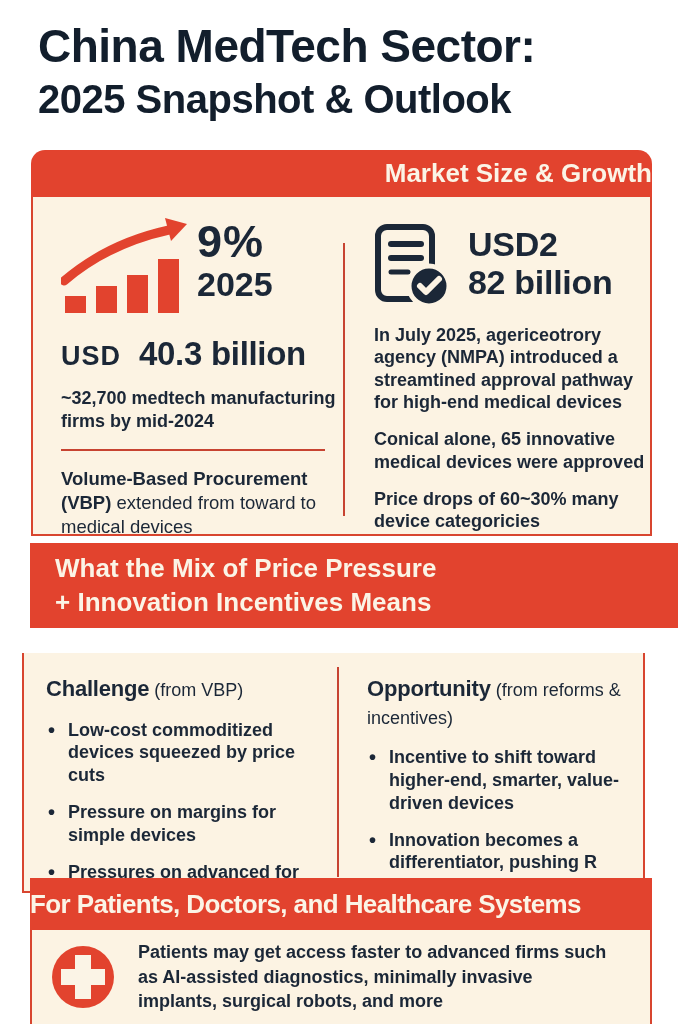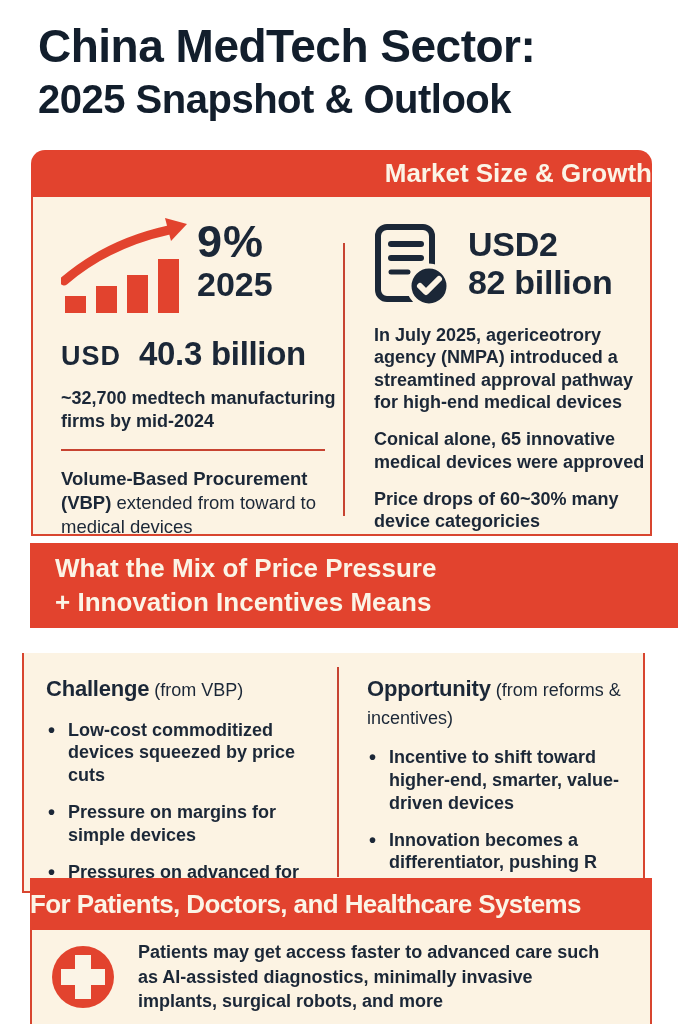--- a/index.html
+++ b/index.html
@@ -195,16 +195,16 @@
   </div>
 
   <div class="panel" id="impact-panel">
     <span class="icon-wrap">
       <svg width="66" height="66" viewBox="0 0 66 66">
         <circle cx="33" cy="33" r="31" fill="#e2432e"></circle>
         <rect x="25" y="11" width="16" height="44" fill="#fbf4e6"></rect>
         <rect x="11" y="25" width="44" height="16" fill="#fbf4e6"></rect>
       </svg>
     </span>
-    <div class="impact-text">Patients may get access faster to advanced care such as AI-assisted diagnostics, minimally invasive implants, surgical robots, and more</div>
+    <div class="impact-text">Patients may get access faster to advanced firms such as AI-assisted diagnostics, minimally invasive implants, surgical robots, and more</div>
   </div>
 
 </div>
 
 </body></html>

